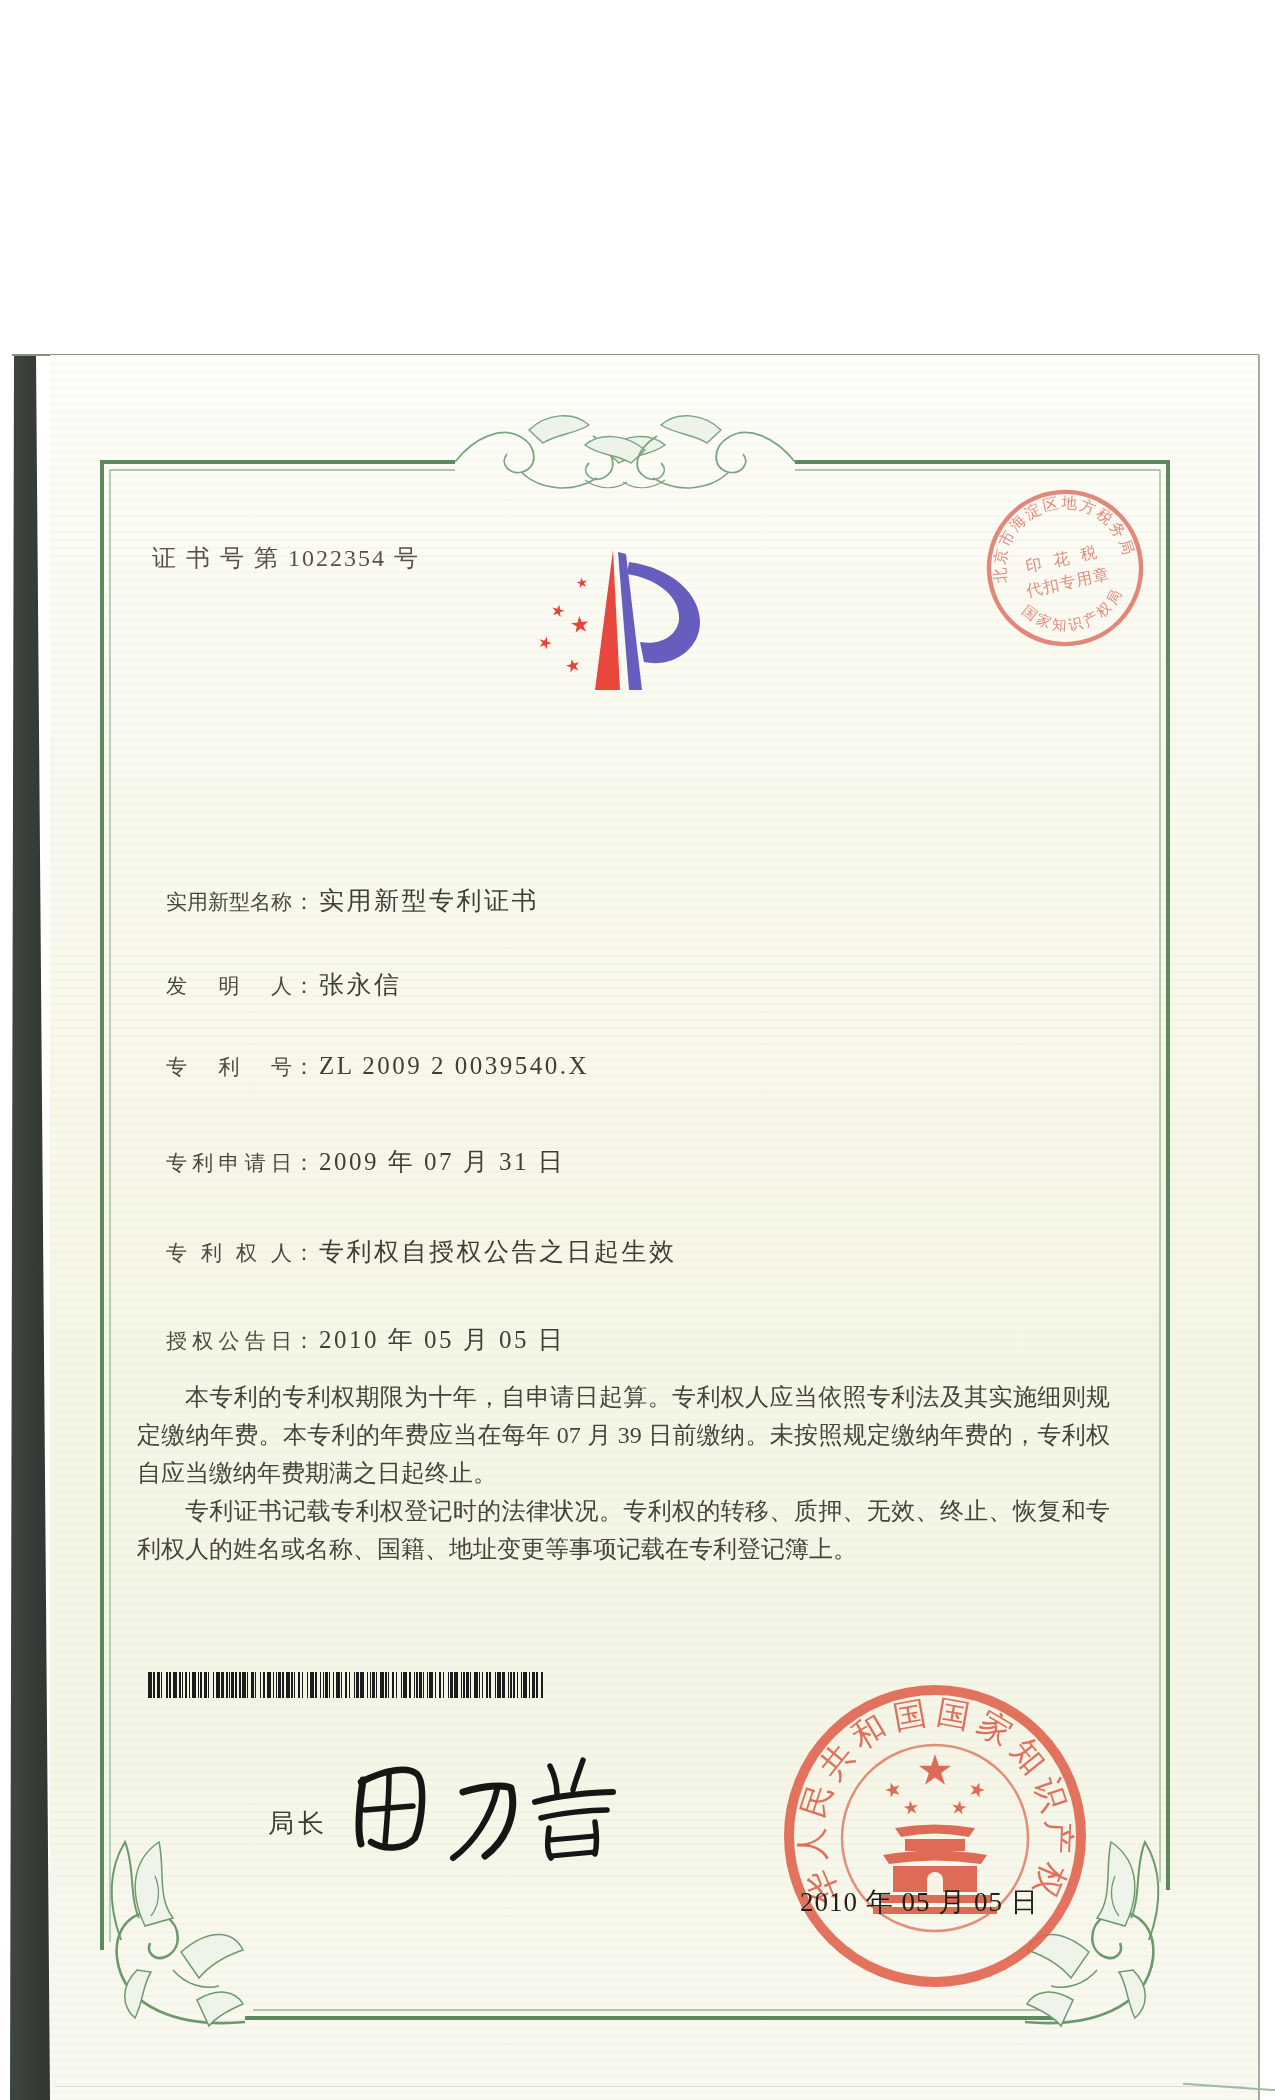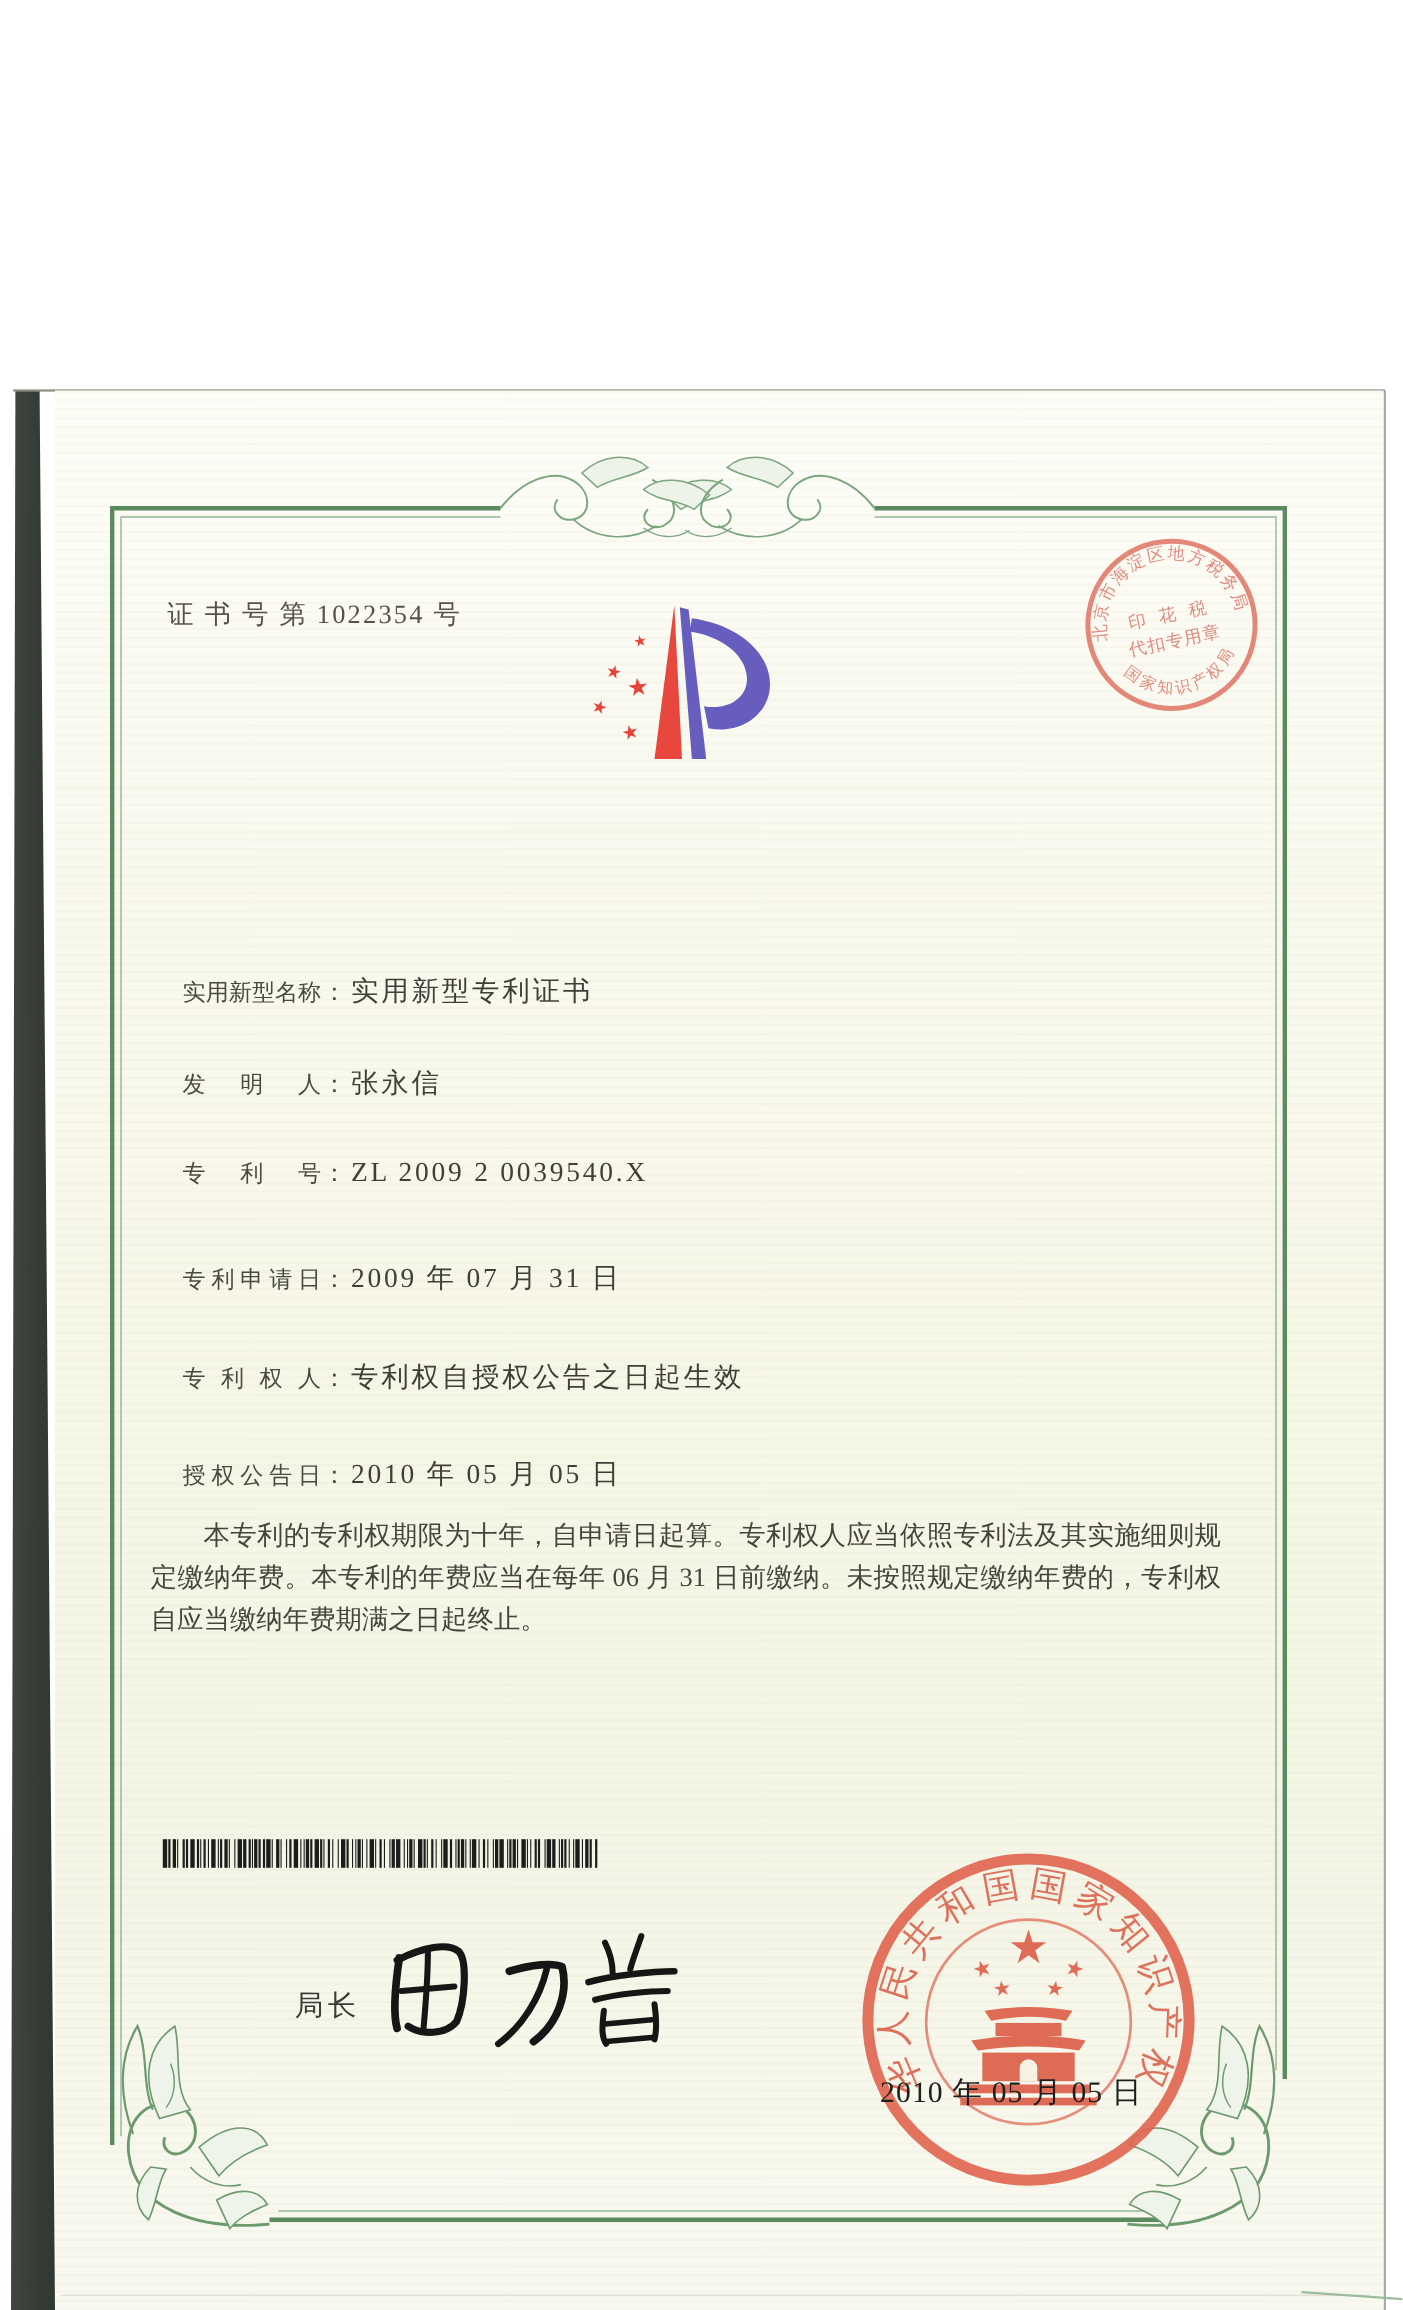--- a/index.html
+++ b/index.html
@@ -159,21 +159,22 @@
       <div class="frow" style="top: 1323px;"><span class="flabel">
           <b>授</b>
           <b>权</b>
           <b>公</b>
           <b>告</b>
           <b>日</b>
         </span><span class="fcolon">：</span><span class="fvalue">2010 年 05 月 05 日</span></div>
     </div>
 
   <div class="abs" id="body-text">
-    <p>本专利的专利权期限为十年，自申请日起算。专利权人应当依照专利法及其实施细则规定缴纳年费。本专利的年费应当在每年 06 月 31 日前缴纳。未按照规定缴纳年费的，专利权自应当缴纳年费期满之日起终止。</p>
+    <p>本专利的专利权期限为十年，自申请日起算。专利权人应当依照专利法及其实施细则规定缴纳年费。本专利的年费应当在每年 07 月 39 日前缴纳。未按照规定缴纳年费的，专利权自应当缴纳年费期满之日起终止。</p>
+    <p>专利证书记载专利权登记时的法律状况。专利权的转移、质押、无效、终止、恢复和专利权人的姓名或名称、国籍、地址变更等事项记载在专利登记簿上。</p>
   </div>
 
   <div class="abs" id="barcode">
       <i style="left:0.0px;width:4.1px"></i>
       <i style="left:5.3px;width:1.4px"></i>
       <i style="left:9.2px;width:2.7px"></i>
       <i style="left:13.1px;width:1.4px"></i>
       <i style="left:18.2px;width:1.4px"></i>
       <i style="left:20.8px;width:2.7px"></i>
       <i style="left:24.8px;width:4.1px"></i>

